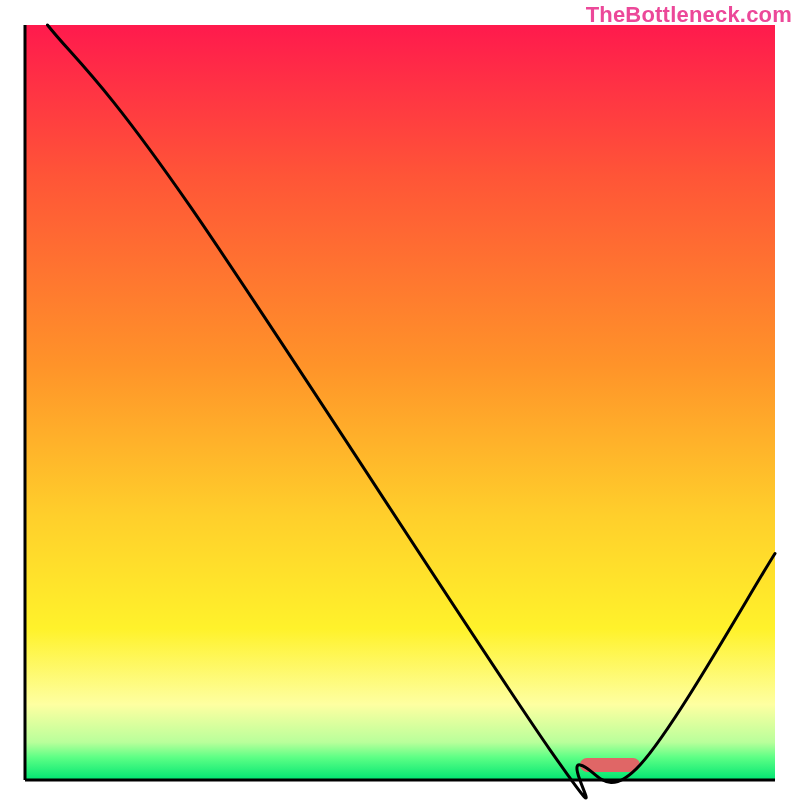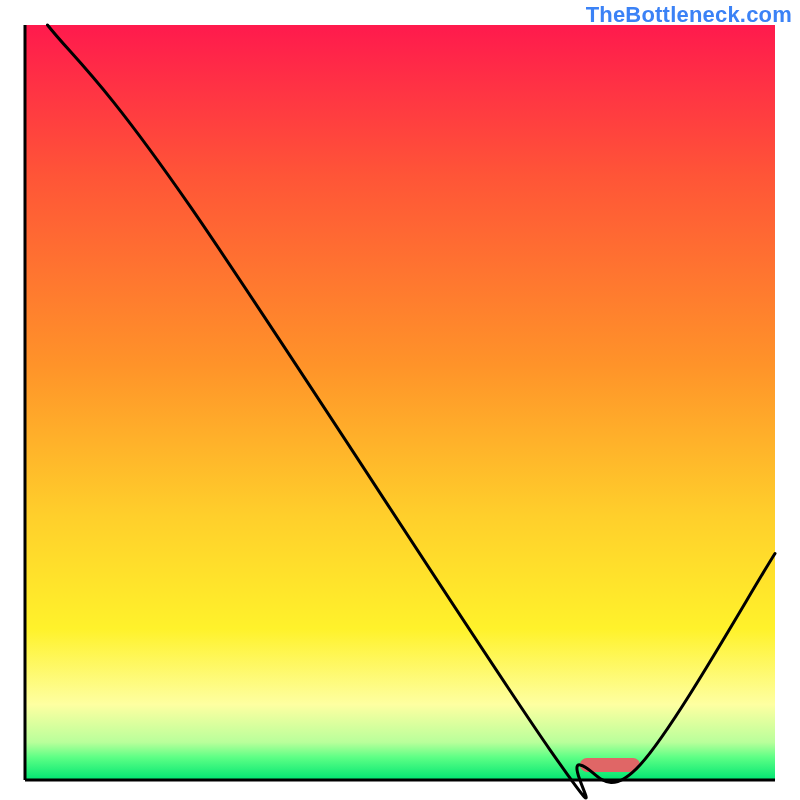--- a/index.html
+++ b/index.html
@@ -15,21 +15,21 @@
     position: relative;
     width: 800px;
     height: 800px;
   }
   .watermark {
     position: absolute;
     top: 2px;
     right: 8px;
     font-size: 22px;
     font-weight: 600;
-    color: #3b82f6;
+    color: #ec4899;
     letter-spacing: 0.2px;
     user-select: none;
   }
   svg {
     display: block;
   }
 </style>
 </head>
 <body>
 

